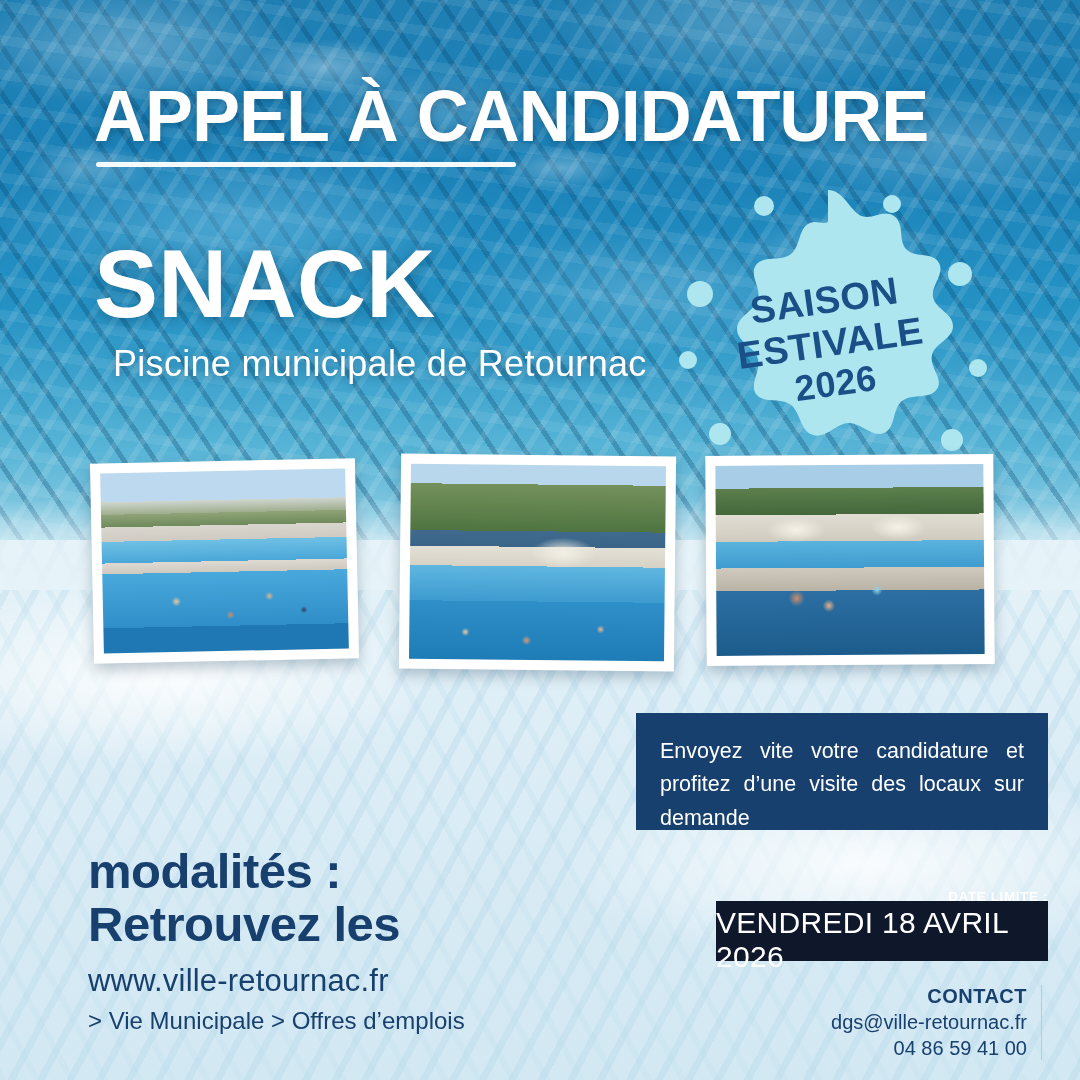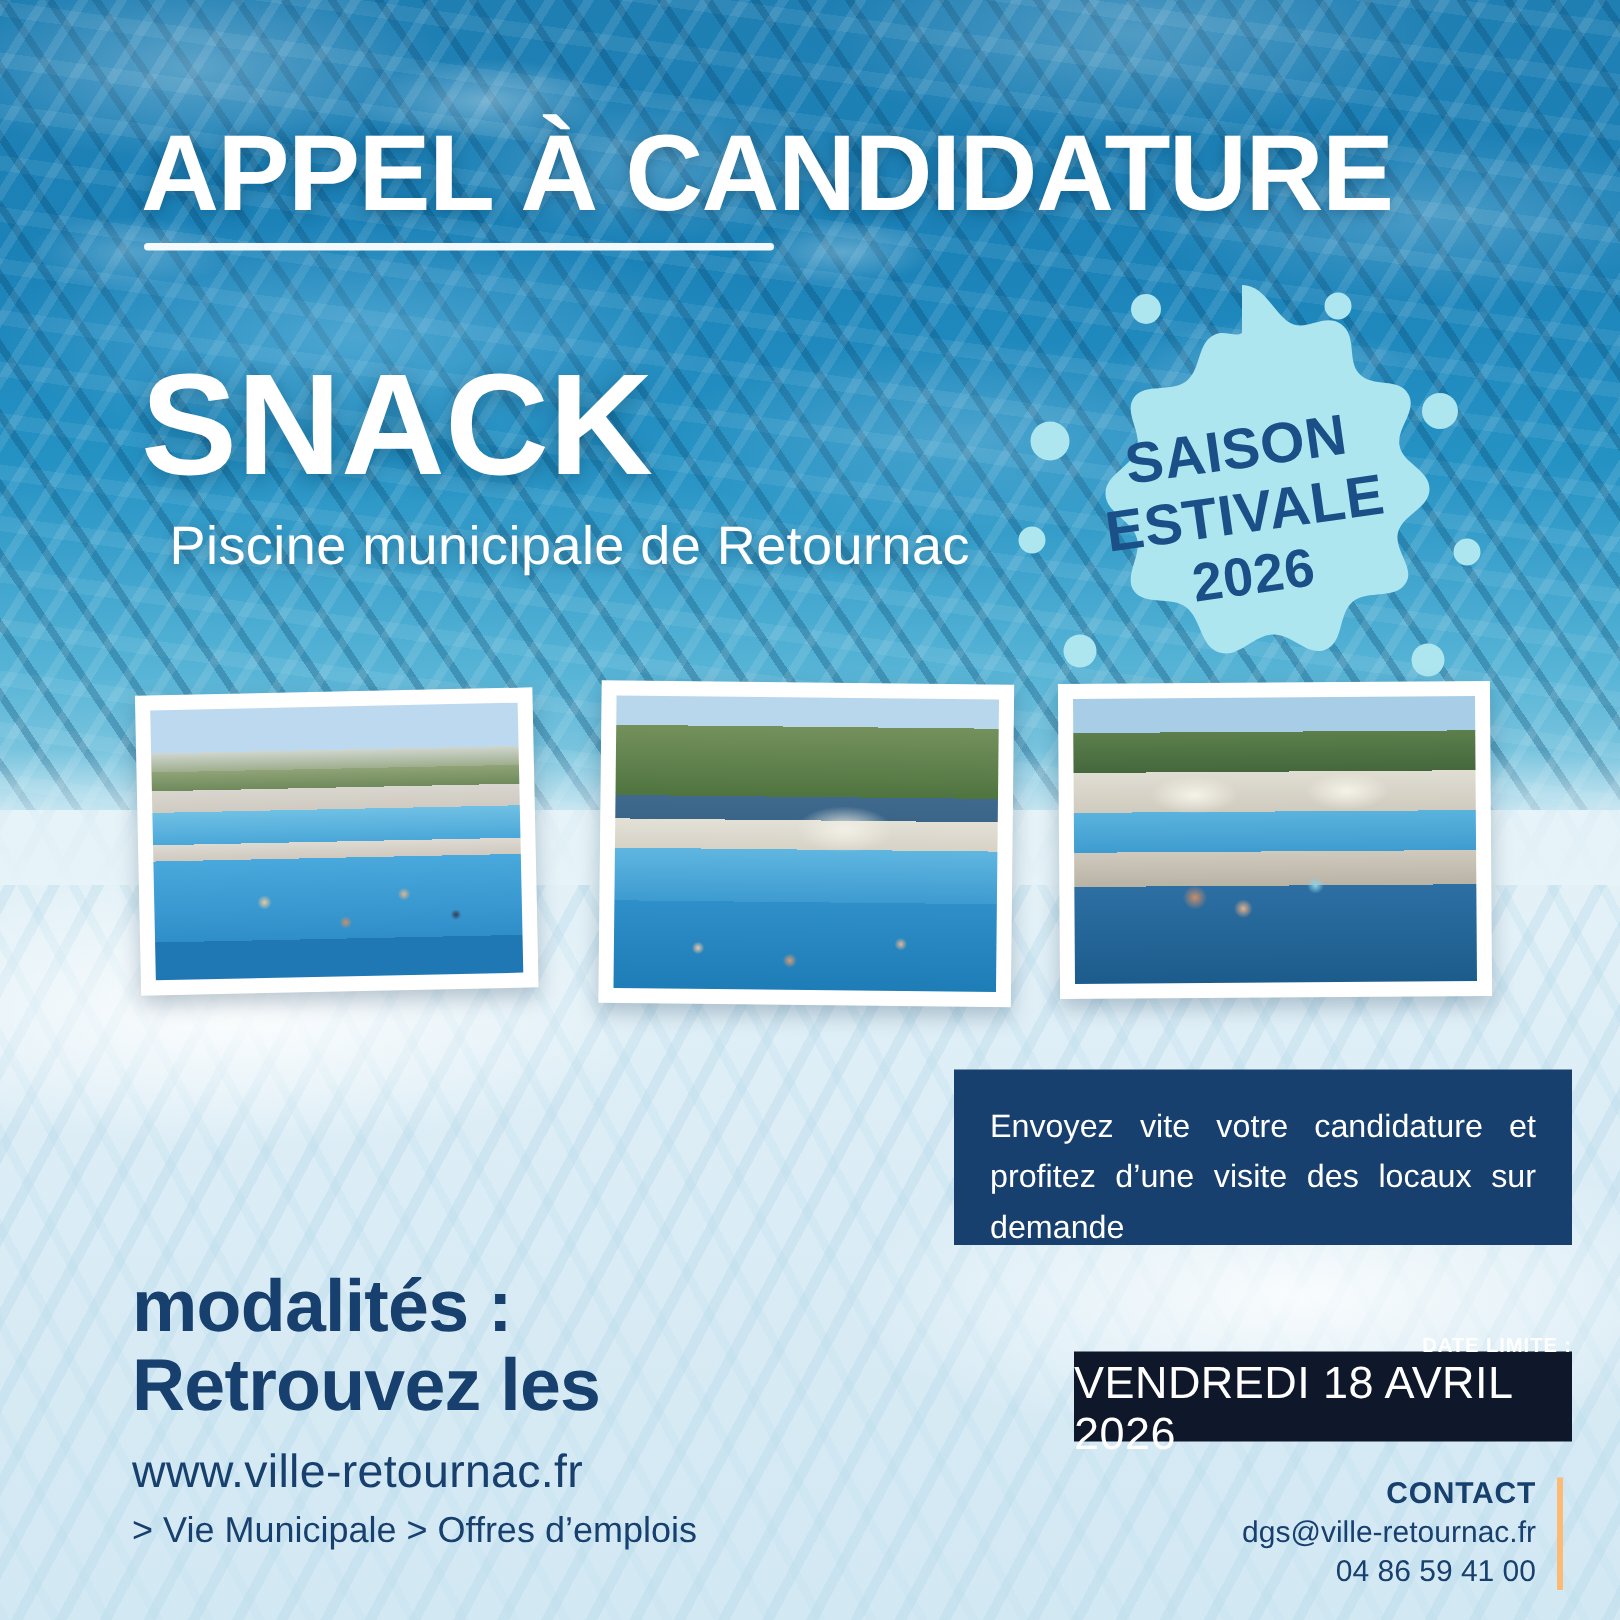--- a/index.html
+++ b/index.html
@@ -194,21 +194,21 @@
   }
   .mod-path {
     margin-top: 8px;
     font-size: 24px; font-weight: 400; color: #18406e;
   }
 
   
   .contact {
     position: absolute; right: 38px; bottom: 20px; text-align: right;
     color: #18406e; padding-right: 14px;
-    border-right: 4px solid #fdba74;
+    border-right: 1px solid #fdba74;
   }
   .contact .c-title { font-size: 20px; font-weight: 800; letter-spacing: .5px; }
   .contact .c-line { font-size: 20px; font-weight: 400; margin-top: 3px; margin-left: 28px; }
 </style>
 </head>
 <body>
 
 <div class="poster">
 
   <div class="water"></div>

